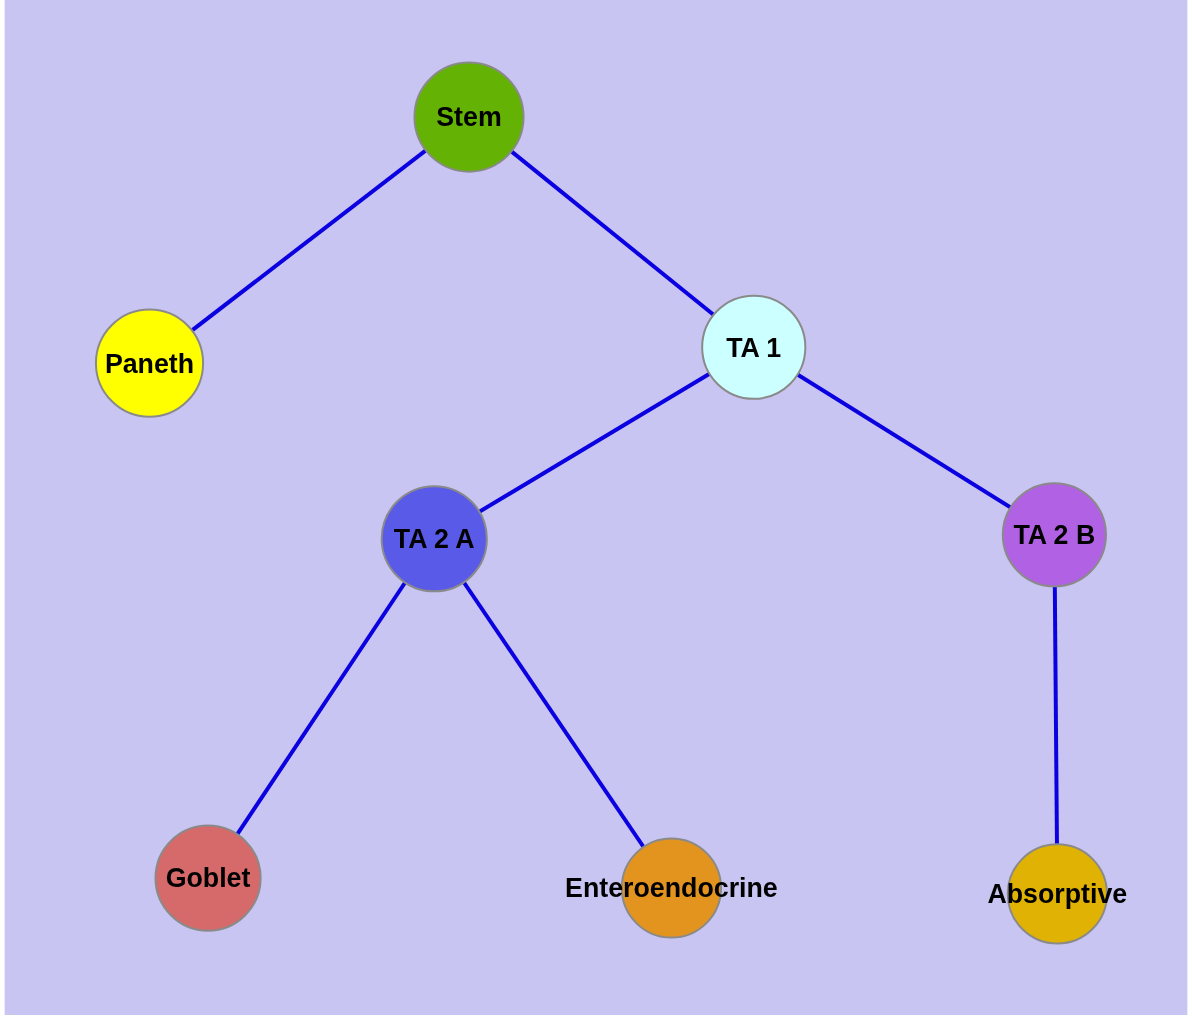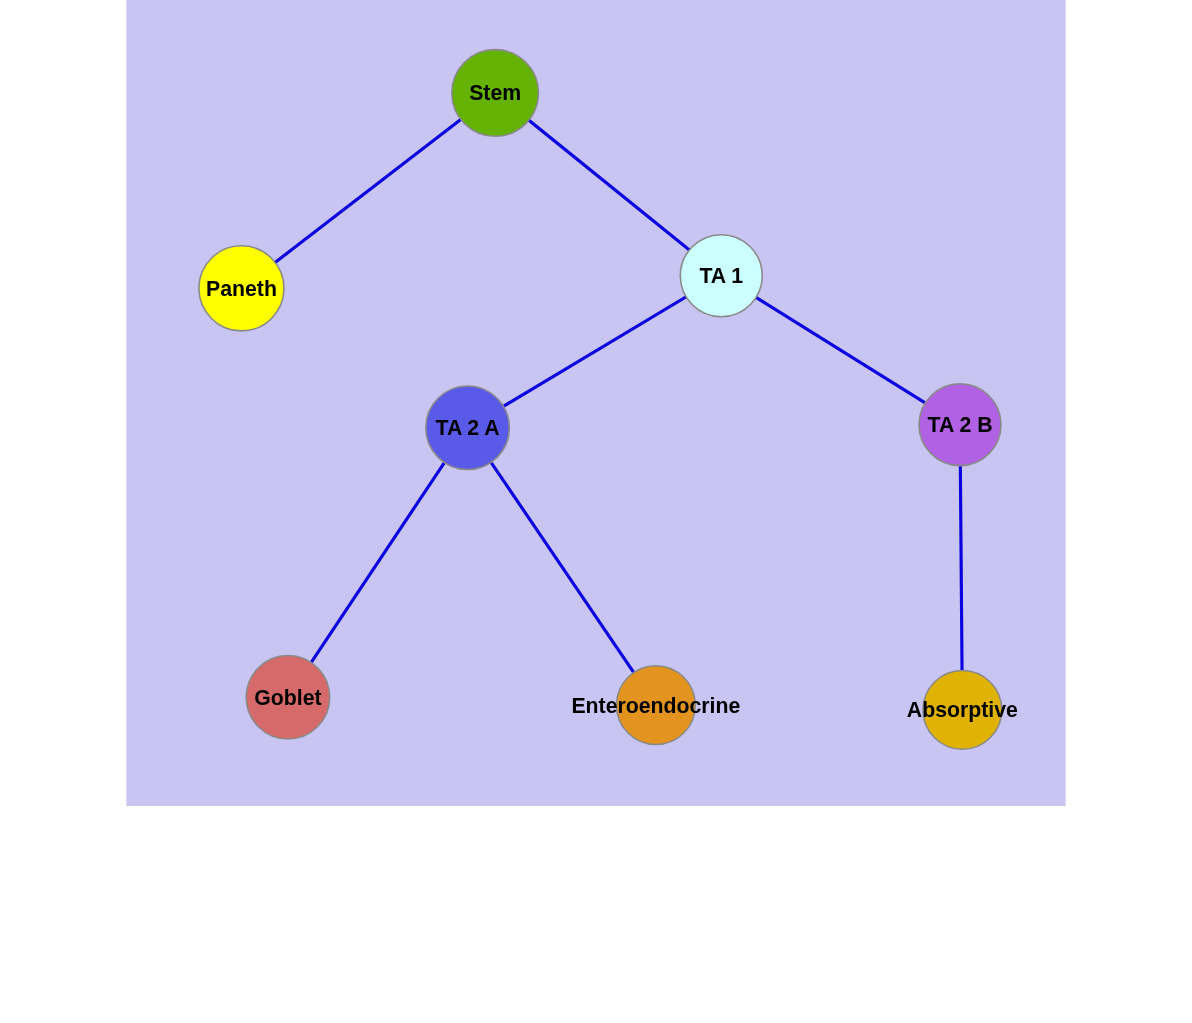--- a/index.html
+++ b/index.html
@@ -4,21 +4,21 @@
 <style>
   html, body {
     margin: 0;
     padding: 0;
     background: #ffffff;
     font-family: "Liberation Sans", sans-serif;
   }
   .stage {
     position: relative;
     width: 1192px;
-    height: 806px;
+    height: 1015px;
     overflow: hidden;
   }
   svg {
     display: block;
     width: 100%;
     height: 100%;
   }
   .edge {
     fill: none;
   }

